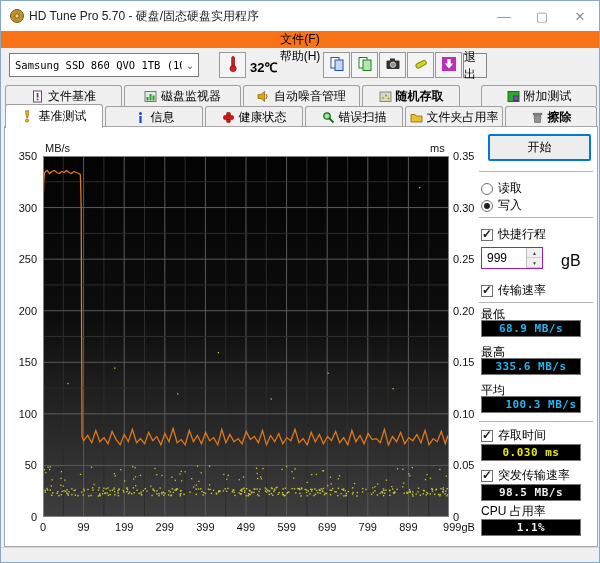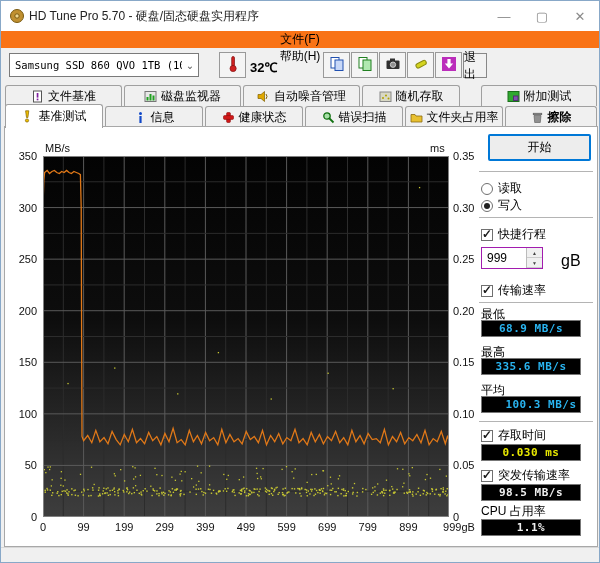--- a/index.html
+++ b/index.html
@@ -156,21 +156,21 @@
   </div>
   <div class="tab" style="left:242px;top:84px;width:117px;height:21px;">
     <span class="ticn">
         <svg width="13" height="13" viewBox="0 0 13 13">
           <polygon points="1,4.5 4,4.5 7.5,1.5 7.5,11.5 4,8.5 1,8.5" fill="#e0a800" stroke="#806000" stroke-width="0.7"></polygon>
           <path d="M9,4 Q11,6.5 9,9" fill="none" stroke="#806000" stroke-width="1"></path>
         </svg>
       </span>
     <span>自动噪音管理</span>
   </div>
-  <div class="tab" style="left:361px;top:84px;width:98px;height:21px;">
+  <div class="tab" style="left:361px;top:84px;width:98px;height:21px;font-weight:bold;">
     <span class="ticn">
         <svg width="13" height="13" viewBox="0 0 13 13">
           <rect x="1" y="2" width="11" height="9.5" fill="#d8d8c4" stroke="#888"></rect>
           <circle cx="4" cy="8" r="1" fill="#b0a000"></circle>
           <circle cx="7" cy="5.5" r="1" fill="#b0a000"></circle>
           <circle cx="9.5" cy="8.5" r="1" fill="#b0a000"></circle>
         </svg>
       </span>
     <span>随机存取</span>
   </div>

